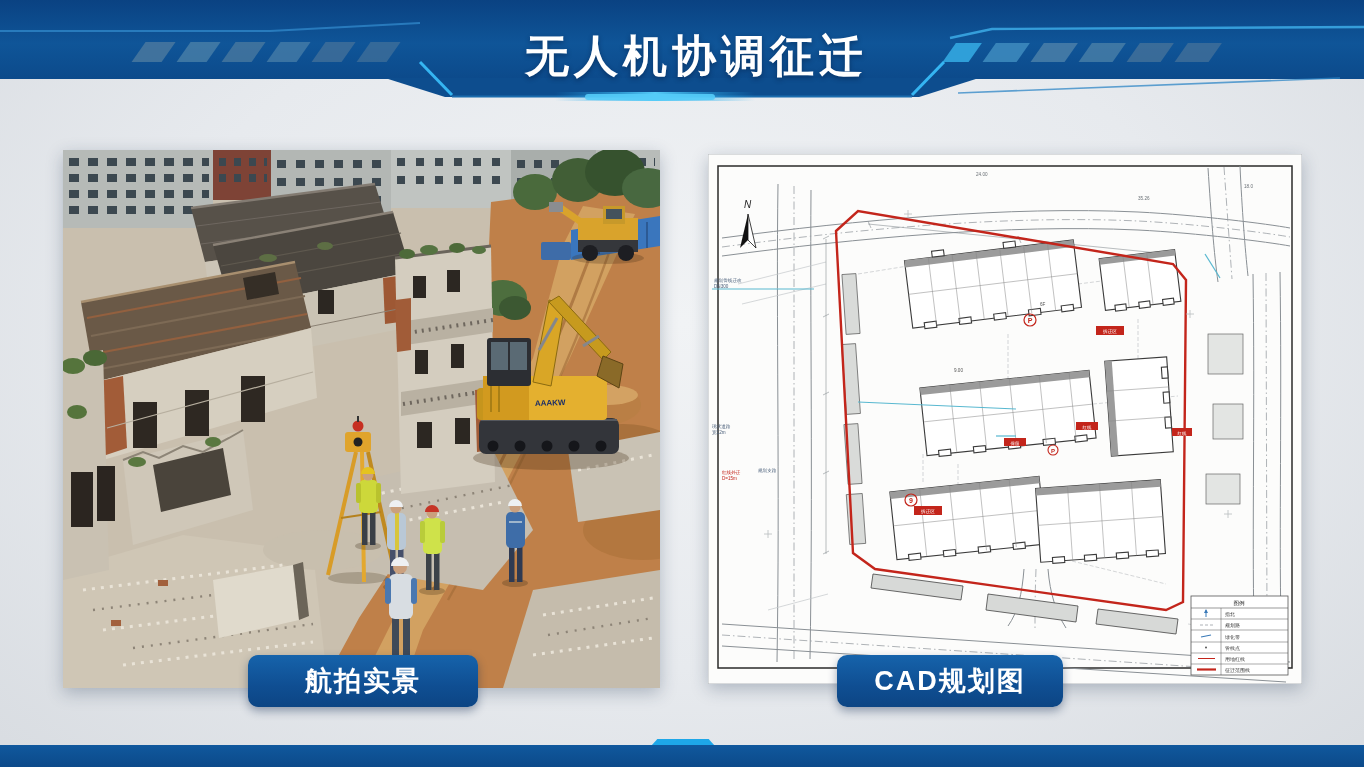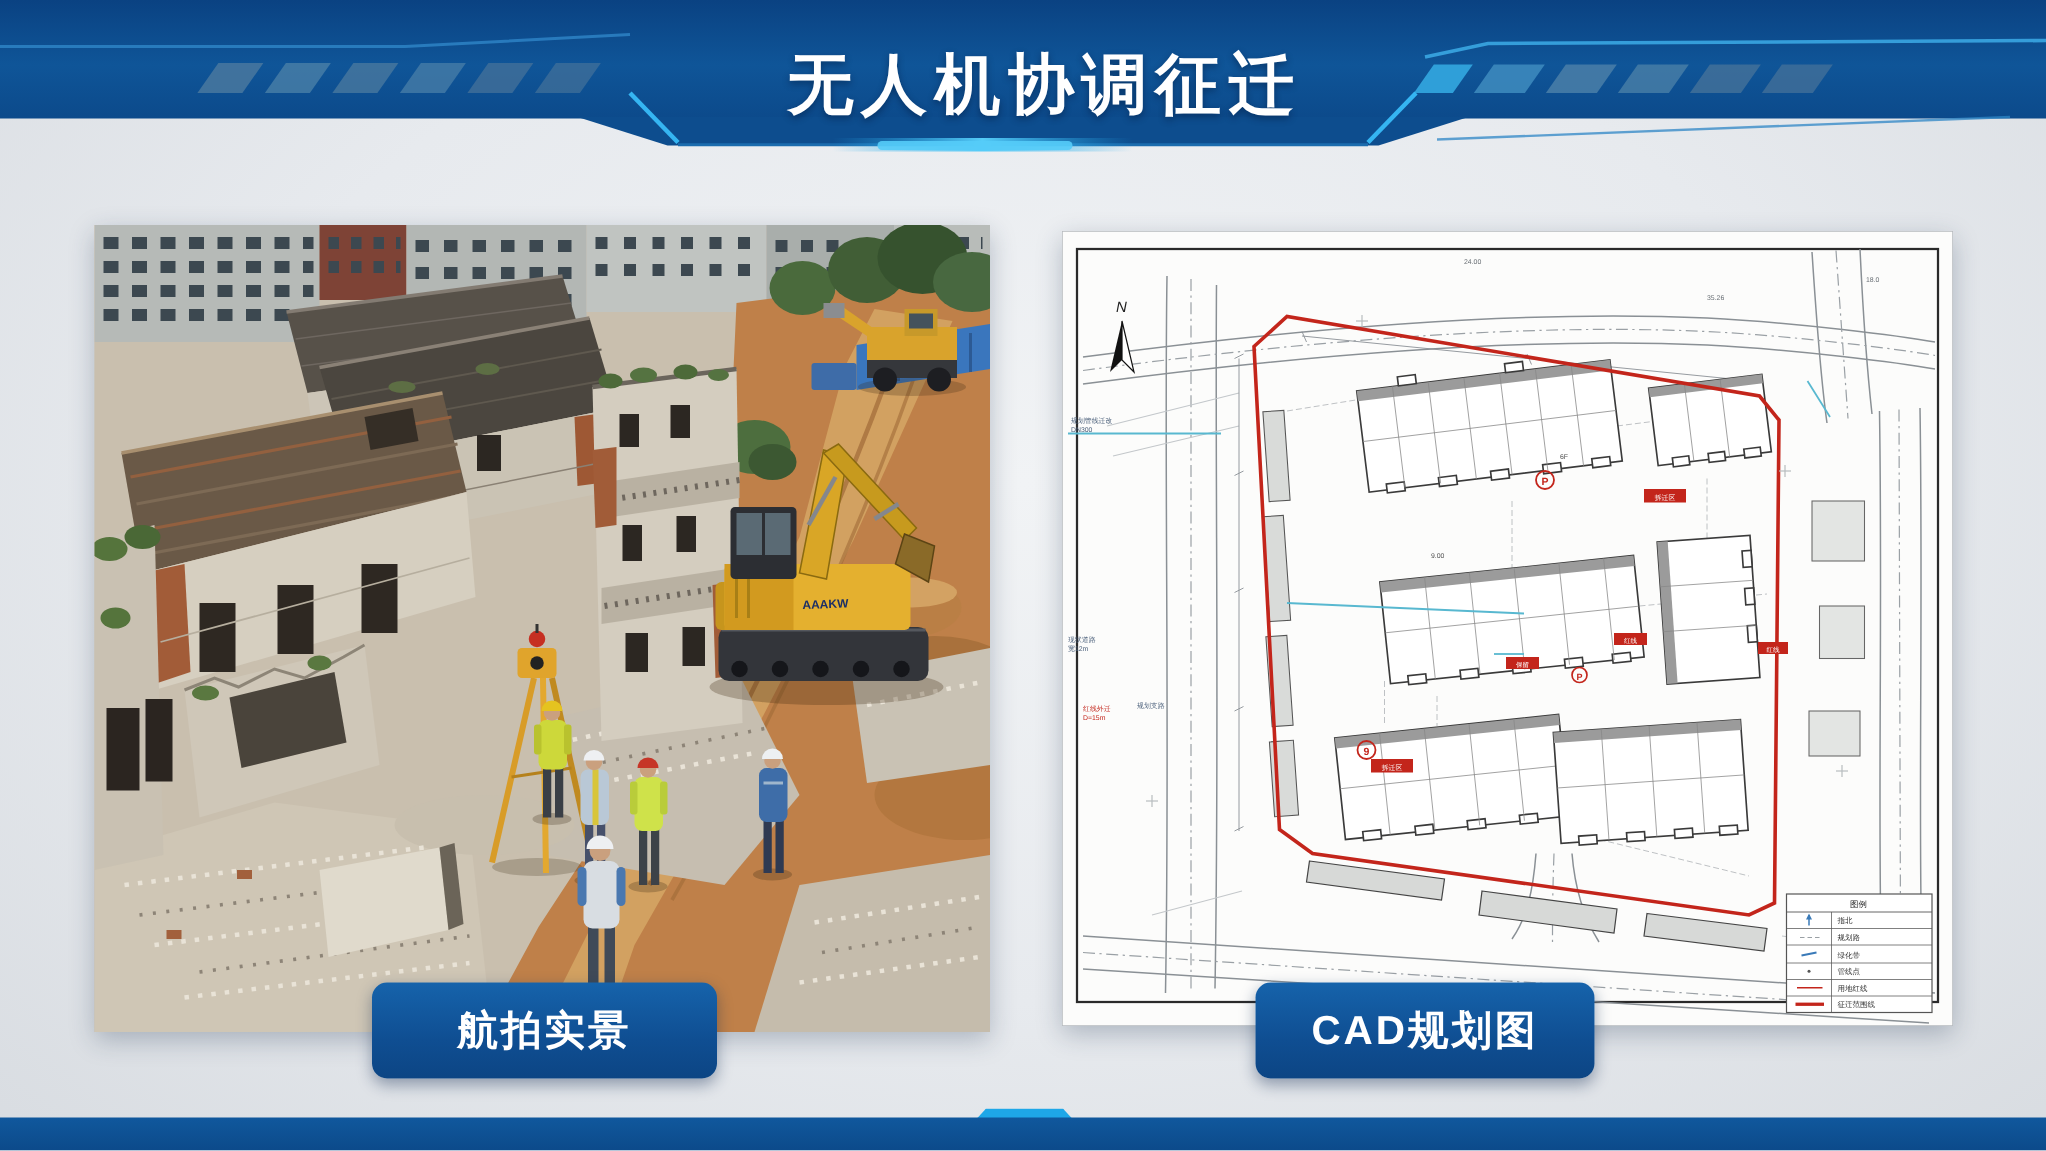--- a/index.html
+++ b/index.html
@@ -13,21 +13,21 @@
   .title{
     position:absolute;top:27px;left:0;right:0;text-align:center;
     font-size:44px;font-weight:bold;letter-spacing:5px;color:#ffffff;
     text-shadow:0 2px 5px rgba(0,20,50,.45);
     margin-left:29px;
   }
   .fig{position:absolute;box-shadow:0 5px 16px rgba(30,50,80,.28);}
   .fig-photo{left:63px;top:150px;width:597px;height:538px;background:#c9bfae;}
   .fig-cad{left:708px;top:154px;width:594px;height:530px;background:#fcfcfb;}
   .badge{
-    position:absolute;top:655px;height:64px;border-radius:10px;
+    position:absolute;top:655px;height:52px;border-radius:10px;
     background:linear-gradient(180deg,#1663ab 0%,#0f4e92 60%,#0c4584 100%);
     box-shadow:0 4px 10px rgba(15,40,80,.4);
     display:flex;align-items:center;justify-content:center;
     color:#fff;font-size:27px;font-weight:bold;letter-spacing:2px;
   }
   .badge-left{left:248px;width:230px;}
   .badge-right{left:837px;width:226px;}
   .footer-bar{
     position:absolute;left:0;bottom:0;width:1364px;height:22px;
     background:linear-gradient(180deg,#10589d,#0c4a8a);

